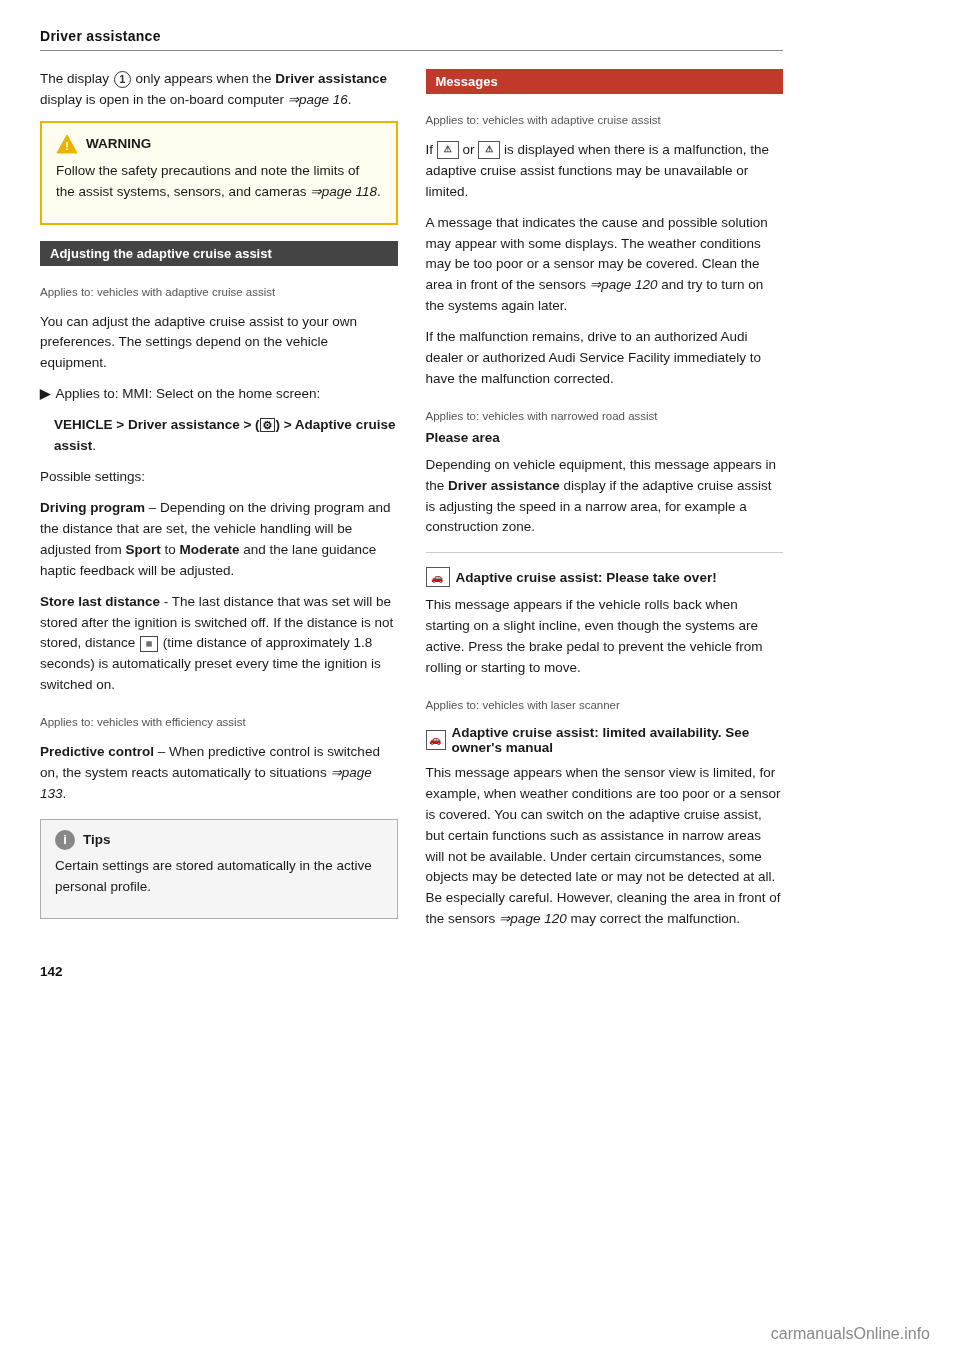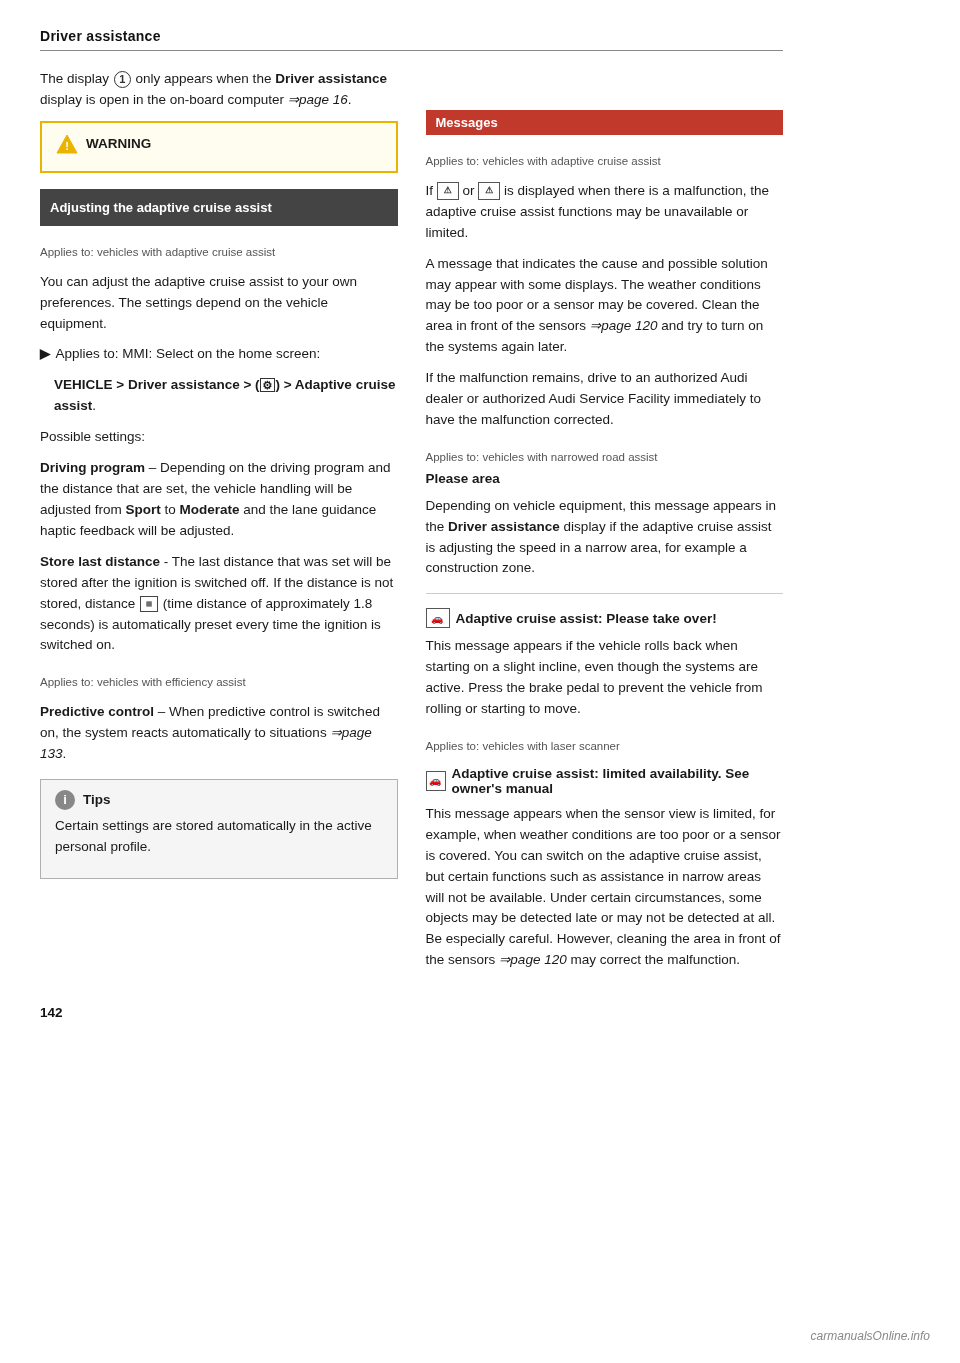--- a/index.html
+++ b/index.html
@@ -92,28 +92,27 @@
       font-size: 13px;
       flex-shrink: 0;
     }
     .section-bar {
       background: #c0392b;
       color: #fff;
       font-size: 13px;
       font-weight: bold;
       padding: 5px 10px;
       margin-bottom: 4px;
-      margin-top: 41px;
     }
     .section-bar-gray {
       background: #444;
       color: #fff;
       font-size: 13px;
       font-weight: bold;
-      padding: 11px 10px;
+      padding: 5px 10px;
       margin-bottom: 4px;
     }
     .applies-to {
       font-size: 11.5px;
       color: #555;
       margin-bottom: 10px;
       margin-top: 18px;
     }
     .circle-num {
       display: inline-flex;
@@ -167,23 +166,22 @@
     .page-footer {
       margin-top: 20px;
       font-size: 13.5px;
       font-weight: bold;
       color: #111;
     }
     .watermark {
       position: fixed;
       bottom: 20px;
       right: 30px;
-      font-size: 12px;
+      font-size: 16px;
       color: #888;
-      font-style: italic;
     }
     .divider-line {
       border: none;
       border-top: 1px solid #ccc;
       margin: 14px 0;
     }
     .store-icon {
       display: inline-flex;
       align-items: center;
       justify-content: center;
@@ -214,20 +212,23 @@
       </p>
 
       <div class="warning-box">
         <div class="warning-header">
           <svg class="warning-triangle" viewBox="0 0 22 22" width="22" height="22">
             <polygon points="11,2 21,20 1,20" fill="#e8b400" stroke="#e8b400" stroke-width="1"></polygon>
             <text x="11" y="17" text-anchor="middle" fill="white" font-size="11" font-weight="bold">!</text>
           </svg>
           <span>WARNING</span>
         </div>
+        <p>
+          Follow the safety precautions and note the limits of the assist systems, sensors, and cameras <span class="arrow-page">⇒<em>page 118</em></span>.
+        </p>
       </div>
 
       <div class="section-bar-gray">
         <span>Adjusting the adaptive cruise assist</span>
       </div>
       <p class="applies-to">Applies to: vehicles with adaptive cruise assist</p>
 
       <p>You can adjust the adaptive cruise assist to your own preferences. The settings depend on the vehicle equipment.</p>
 
       <div class="bullet-item">

